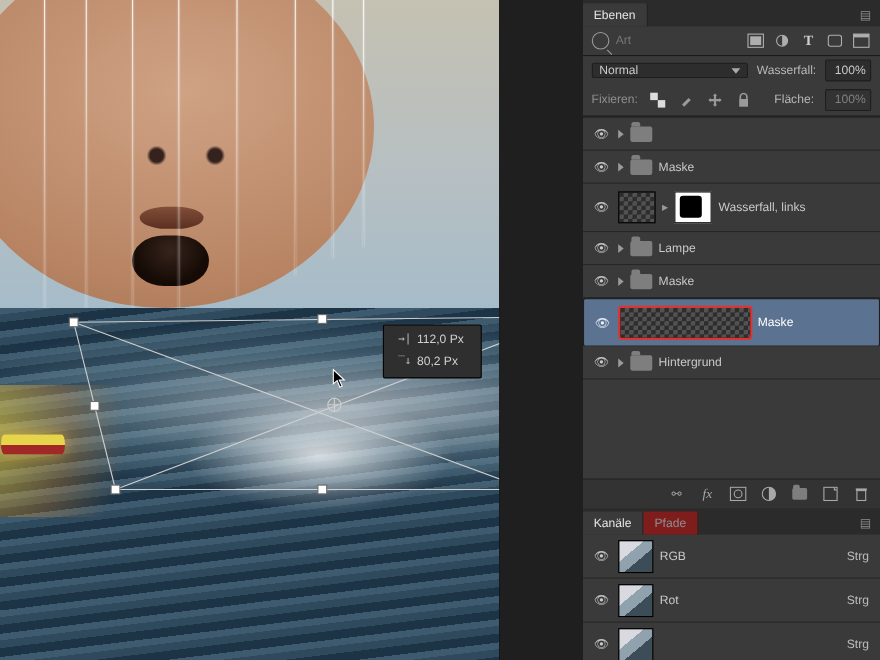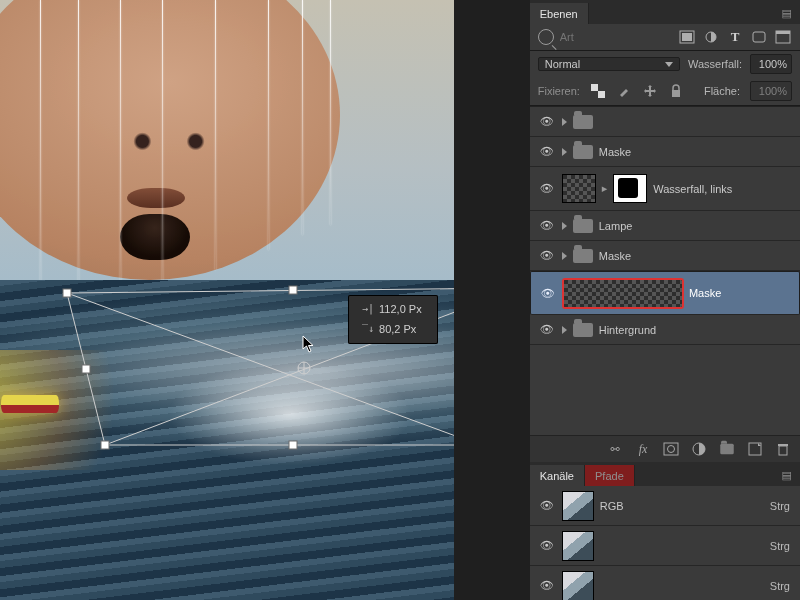--- a/index.html
+++ b/index.html
@@ -352,20 +352,21 @@
     <div class="ch-list">
       <div class="layer">
         <span class="eye">👁</span>
         <span class="ch-thumb"></span>
         <span class="ln">RGB</span>
         <span class="shortcut">Strg</span>
       </div>
       <div class="layer">
         <span class="eye">👁</span>
         <span class="ch-thumb"></span>
+        <span class="ln">Rot</span>
         <span class="shortcut">Strg</span>
       </div>
       <div class="layer">
         <span class="eye">👁</span>
         <span class="ch-thumb"></span>
         <span class="shortcut">Strg</span>
       </div>
 
     </div>
 

